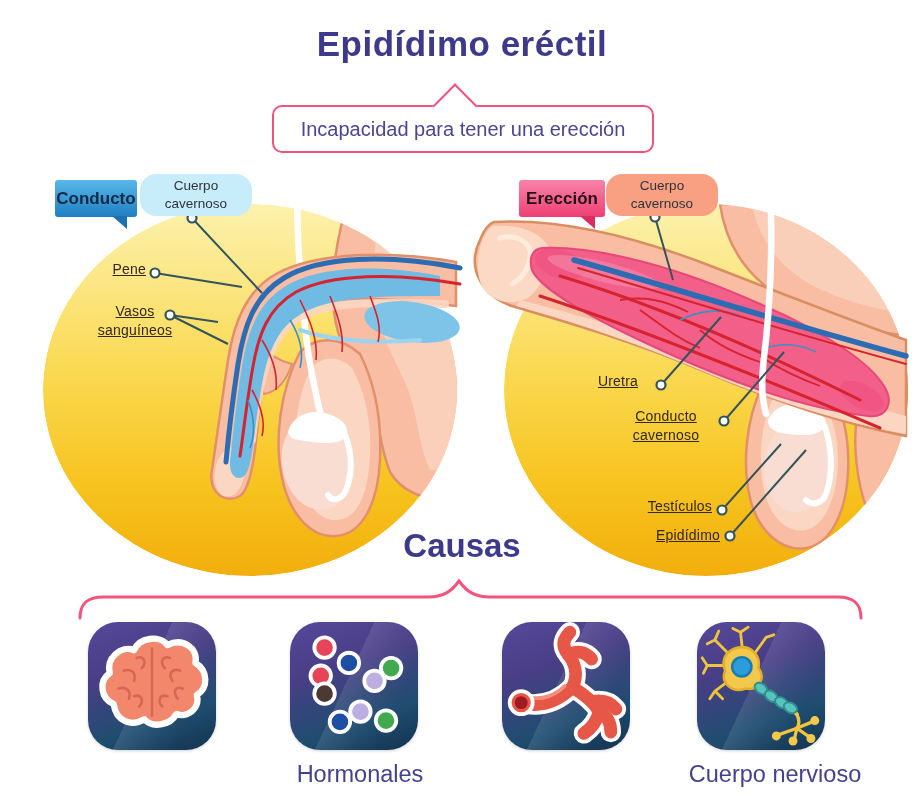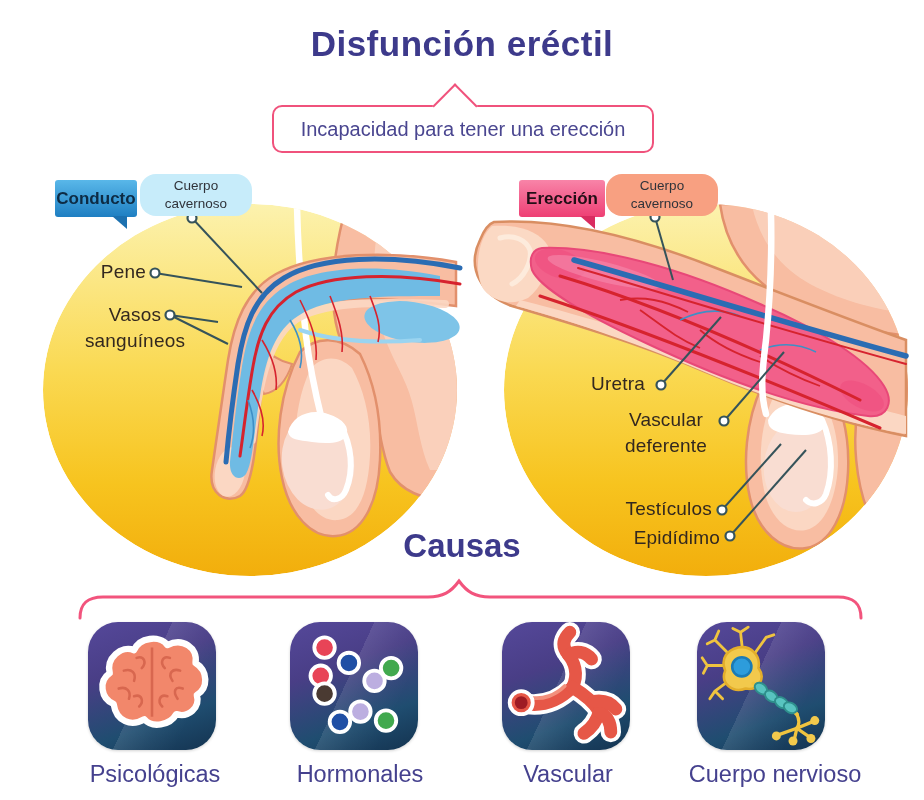--- a/index.html
+++ b/index.html
@@ -40,21 +40,21 @@
   .bubble-ereccion:after{border-top:13px solid #D92C60;}
 
   .callout{
     width:104px;height:42px;border-radius:16px;z-index:3;padding:0 4px;
     display:flex;align-items:center;justify-content:center;text-align:center;
     font-size:13.5px;line-height:1.3;color:#30333A;
   }
   .callout-left{left:140px;top:174px;background:#C7ECFA;}
   .callout-right{left:606px;top:174px;background:#F8A081;}
 
-  .anat-label{font-size:19px;color:#33281F;z-index:3;letter-spacing:.2px;}
+  .anat-label{font-size:14px;color:#33281F;z-index:3;letter-spacing:.2px;text-decoration:underline;}
   .lbl-pene{left:88px;top:261px;width:58px;text-align:right;}
   .lbl-vasos{left:80px;top:302px;width:110px;text-align:center;line-height:1.35;}
   .lbl-uretra{left:586px;top:373px;width:64px;text-align:center;}
   .lbl-conducto{left:616px;top:407px;width:100px;text-align:center;line-height:1.35;}
   .lbl-testiculos{left:620px;top:498px;width:92px;text-align:right;}
   .lbl-epididimo{left:630px;top:527px;width:90px;text-align:right;}
 
   .causas{left:0;right:0;top:527px;text-align:center;
     font-size:33px;font-weight:bold;color:#3D3A8B;z-index:2;}
 
@@ -192,21 +192,21 @@
         <circle cx="655" cy="217" r="4.5"></circle>
       <circle cx="661" cy="385" r="4.5"></circle>
         <circle cx="724" cy="421" r="4.5"></circle>
       <circle cx="722" cy="510" r="4.5"></circle>
         <circle cx="730" cy="536" r="4.5"></circle>
     </g>
 
     <path d="M80,618 C80,603 88,597 103,597 L428,597 C443,597 451,592 459,581 C467,592 475,597 490,597 L838,597 C853,597 861,603 861,618" fill="none" stroke="#F2547D" stroke-width="3" stroke-linecap="round"></path>
   </svg>
 
-  <div class="abs title">Disfunción eréctil</div>
+  <div class="abs title">Epidídimo eréctil</div>
   <div class="abs pointer"></div>
   <div class="abs def-box">
     <span>Incapacidad para tener una erección</span>
   </div>
 
   <div class="abs bubble bubble-flacidez">
     <span>Conducto</span>
   </div>
   <div class="abs callout callout-left">
     <span>Cuerpo cavernoso</span>
@@ -214,21 +214,21 @@
   <div class="abs anat-label lbl-pene">Pene</div>
   <div class="abs anat-label lbl-vasos">Vasos sanguíneos</div>
 
   <div class="abs bubble bubble-ereccion">
     <span>Erección</span>
   </div>
   <div class="abs callout callout-right">
     <span>Cuerpo cavernoso</span>
   </div>
   <div class="abs anat-label lbl-uretra">Uretra</div>
-  <div class="abs anat-label lbl-conducto">Vascular deferente</div>
+  <div class="abs anat-label lbl-conducto">Conducto cavernoso</div>
   <div class="abs anat-label lbl-testiculos">Testículos</div>
   <div class="abs anat-label lbl-epididimo">Epidídimo</div>
 
   <div class="abs causas">Causas</div>
 
   <div class="abs tile tile-1">
     <svg viewBox="0 0 100 100">
       <path d="M20,64 C10,60 8,46 17,40 C14,28 26,18 36,22 C40,12 56,10 62,18 C74,12 86,20 84,32 C94,38 94,52 85,57 C88,67 78,75 69,72 C64,81 50,83 44,76 C34,82 22,78 20,64 Z" fill="#F2876B" stroke="#FFFFFF" stroke-width="5" stroke-linejoin="round"></path>
       <path d="M50,20 L50,74" stroke="#D8674F" stroke-width="2" fill="none"></path>
       <g fill="none" stroke="#D8674F" stroke-width="2" stroke-linecap="round">
@@ -313,18 +313,16 @@
       </g>
       <g fill="#F2C94C">
         <circle cx="62" cy="89" r="3.5"></circle>
           <circle cx="75" cy="93" r="3.5"></circle>
         <circle cx="89" cy="91" r="3.5"></circle>
           <circle cx="92" cy="77" r="3.5"></circle>
       </g>
     </svg>
   </div>
 
-  <div class="abs cause-label cl-1">Psicológicas</div>
   <div class="abs cause-label cl-2">Hormonales</div>
-  <div class="abs cause-label cl-3">Vascular</div>
   <div class="abs cause-label cl-4">Cuerpo nervioso</div>
 
 </div>
 
 </body></html>

